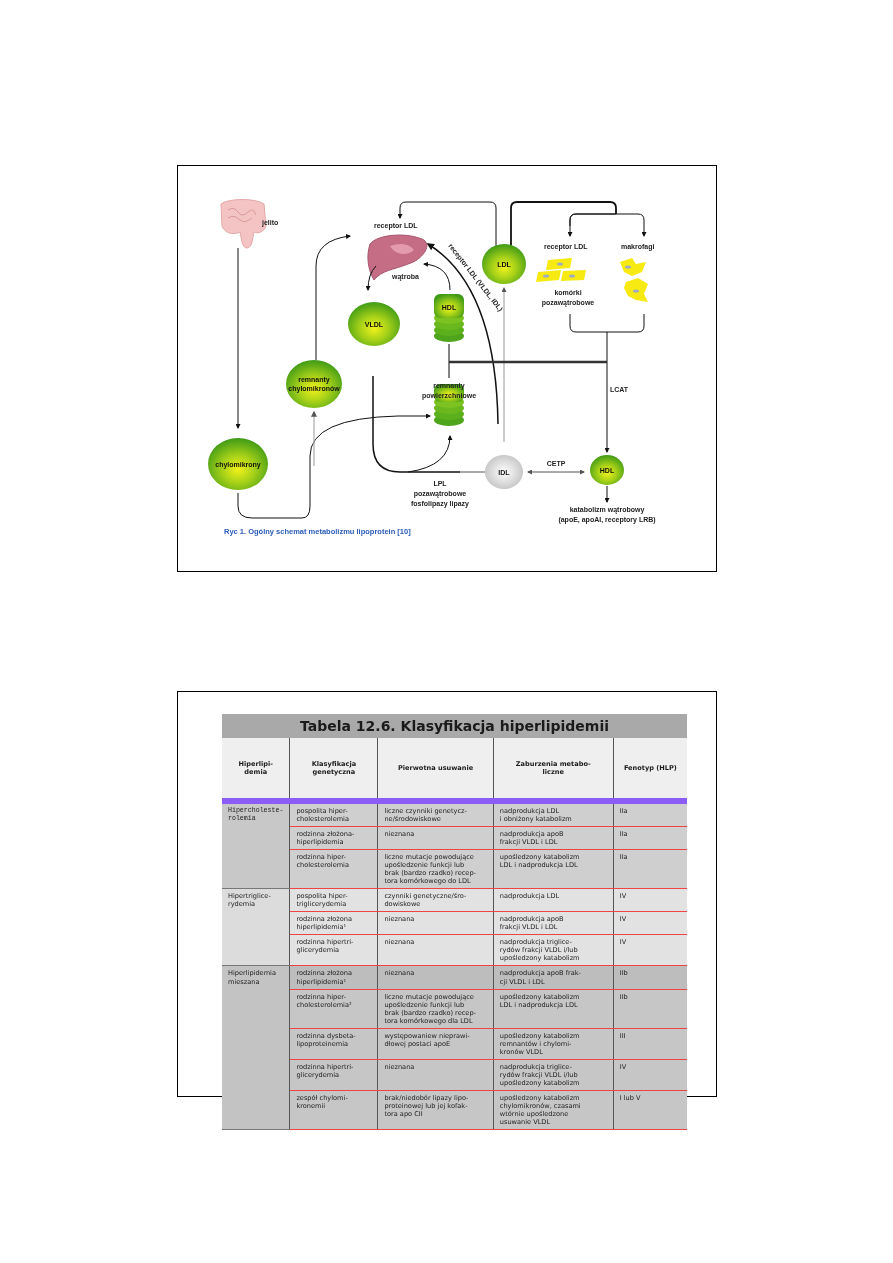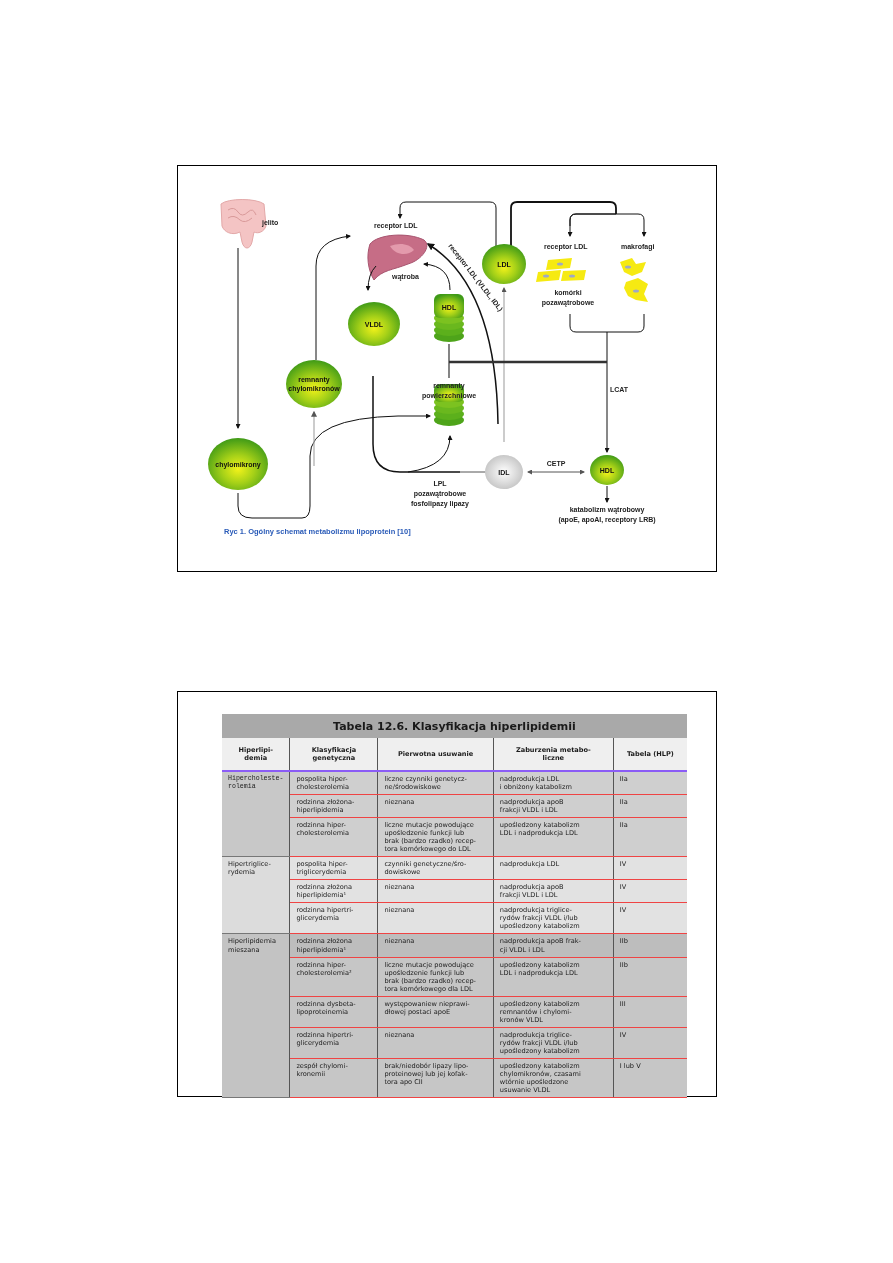--- a/index.html
+++ b/index.html
@@ -8,23 +8,23 @@
   #panel-diagram { left:177px; top:165px; width:540px; height:407px; }
   #panel-table { left:177px; top:691px; width:540px; height:406px; }
   svg text { font-family:"Liberation Sans", sans-serif; }
   .lbl { font-size:7px; font-weight:bold; fill:#222; }
   .lbl-w { font-size:7px; font-weight:bold; fill:#111; }
   .caption { font-size:7.5px; font-weight:bold; fill:#2a5bb8; }
 
   
   .tbl-wrap { position:absolute; left:44px; top:22px; width:465px; height:364px; background:#d4d4d4; }
   .tbl-title { height:24px; background:#a9a9a9; display:flex; align-items:center; justify-content:center;
-               font-size:11px; font-weight:bold; color:#1a1a1a; font-family:"DejaVu Sans", sans-serif; }
+               font-size:14px; font-weight:bold; color:#1a1a1a; font-family:"DejaVu Sans", sans-serif; }
   table { border-collapse:collapse; width:100%; font-family:"DejaVu Sans", sans-serif; font-size:6.6px; color:#1c1c1c; line-height:1.22; }
-  th { background:#efefef; font-weight:bold; text-align:center; padding:3px 3px; border-right:1px solid #555; border-bottom:2px solid #8b5cf6; vertical-align:middle; height:26px; }
+  th { background:#efefef; font-weight:bold; text-align:center; padding:17px 3px; border-right:1px solid #555; border-bottom:6px solid #8b5cf6; vertical-align:middle; height:26px; }
   th:last-child { border-right:none; }
   td { padding:3px 6px; border-right:1px solid #555; border-bottom:1px solid #ef4444; vertical-align:top; }
   td:last-child { border-right:none; text-align:left; }
   td.group { border-bottom:none; }
   tr.grp-a td { background:#cfcfcf; }
   tr.grp-b td { background:#e2e2e2;margin-left:44px; }
   tr.grp-c td { background:#c6c6c6; }
   td.group-a { background:#c8c8c8 !important;font-family:Liberation Mono, monospace; }
   td.group-b { background:#dcdcdc !important; }
   td.group-c { background:#c3c3c3 !important; }
@@ -165,21 +165,21 @@
 <div id="panel-table" class="panel">
   <div class="tbl-wrap">
     <div class="tbl-title">Tabela 12.6. Klasyfikacja hiperlipidemii</div>
     <table>
       <thead>
         <tr>
           <th style="width:14%">Hiperlipi-<br>demia</th>
           <th style="width:19%">Klasyfikacja<br>genetyczna</th>
           <th style="width:25%">Pierwotna usuwanie</th>
           <th style="width:26%">Zaburzenia metabo-<br>liczne</th>
-          <th style="width:16%">Tabela (HLP)</th>
+          <th style="width:16%">Fenotyp (HLP)</th>
         </tr>
       </thead>
       <tbody id="tbody">
           <tr class="grp-a">
             <td rowspan="3" class="group group-a" style="border-bottom: 1px solid rgb(119, 119, 119);">Hipercholeste-<br>rolemia</td>
             <td>pospolita hiper-<br>cholesterolemia</td>
             <td>liczne czynniki genetycz-<br>ne/środowiskowe</td>
             <td>nadprodukcja LDL<br> i  obniżony katabolizm</td>
             <td>IIa</td>
           </tr>

